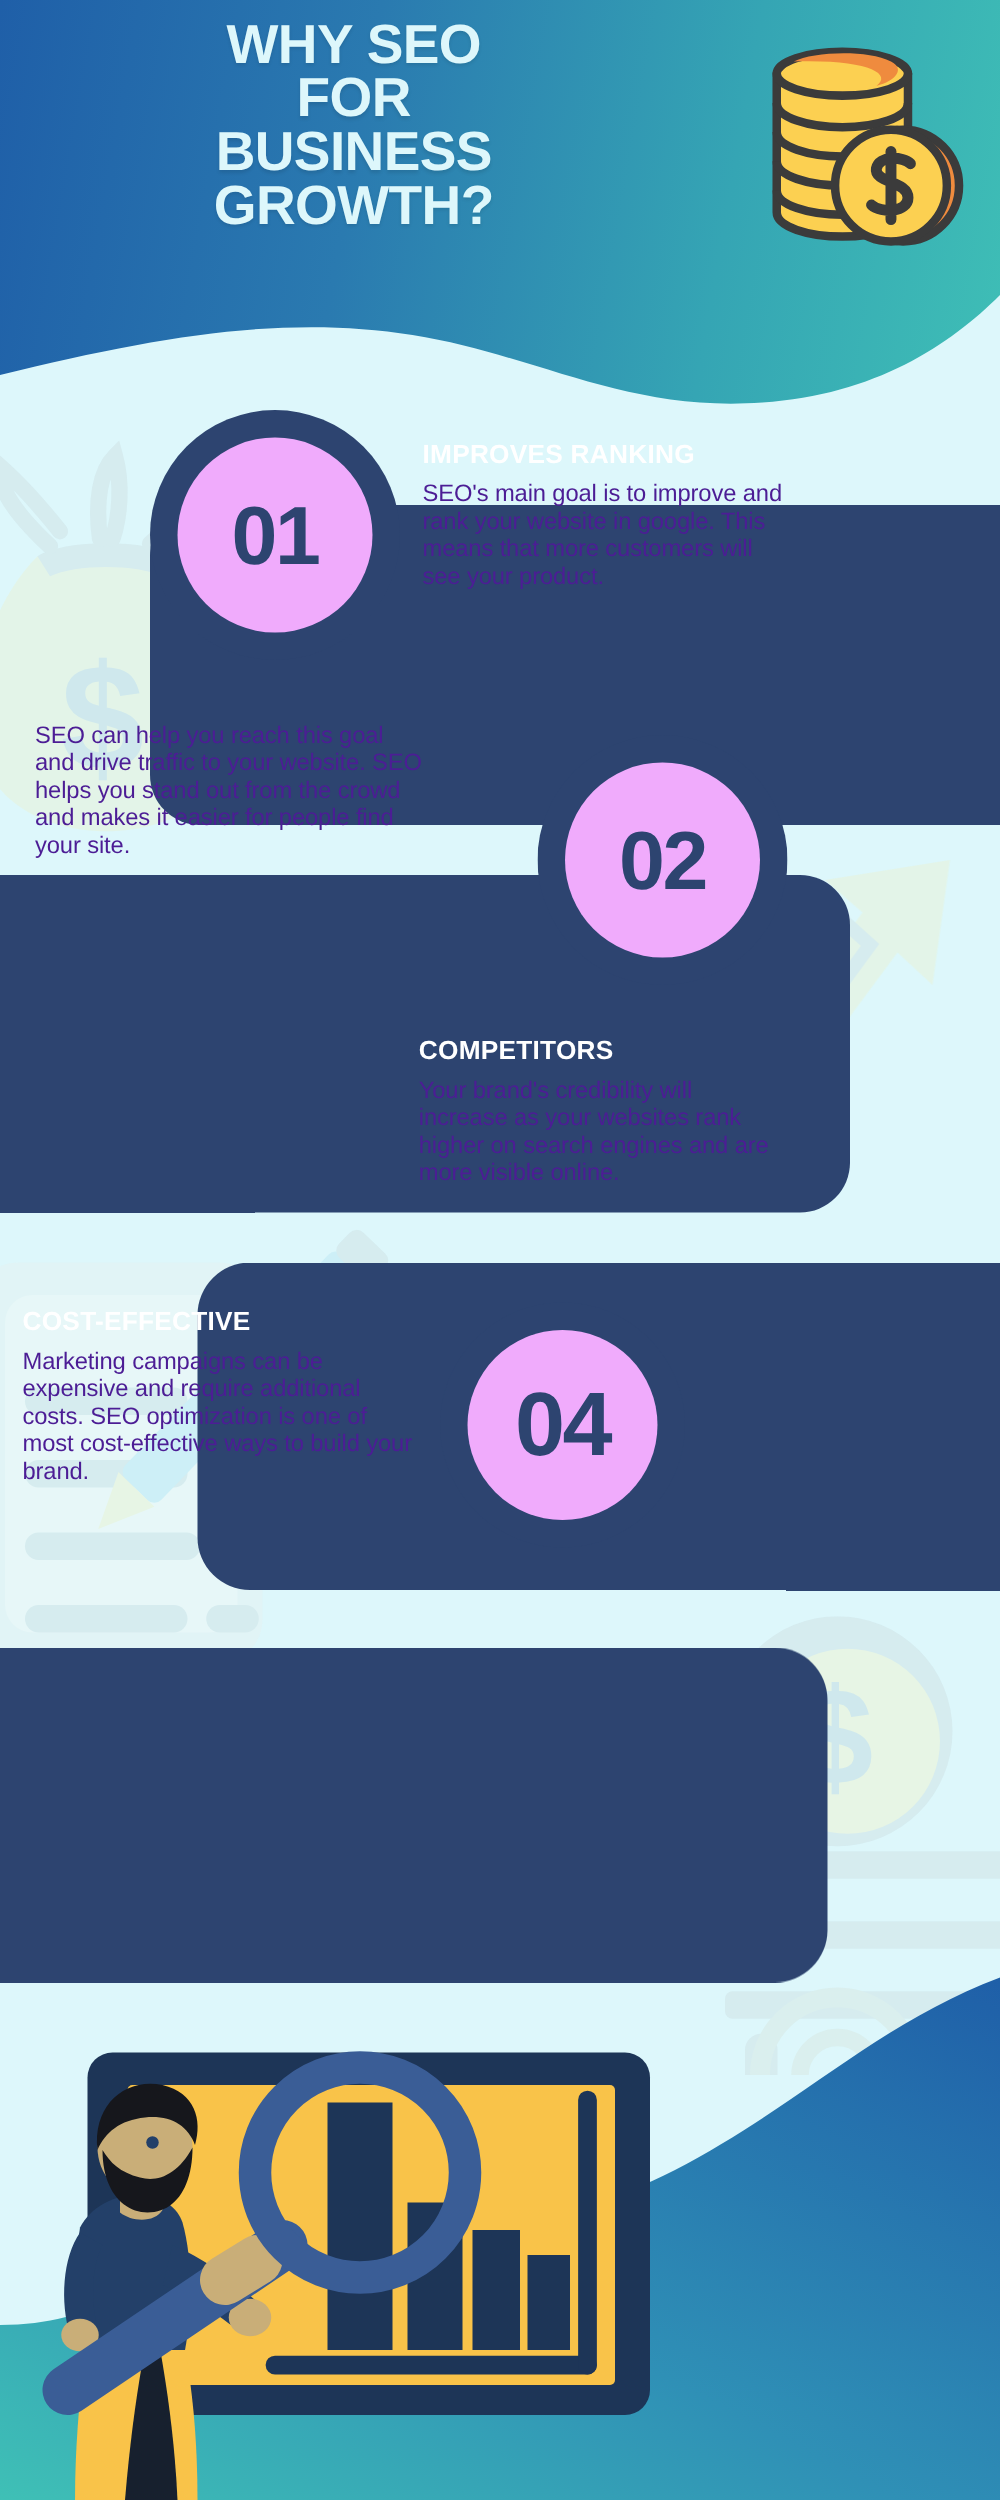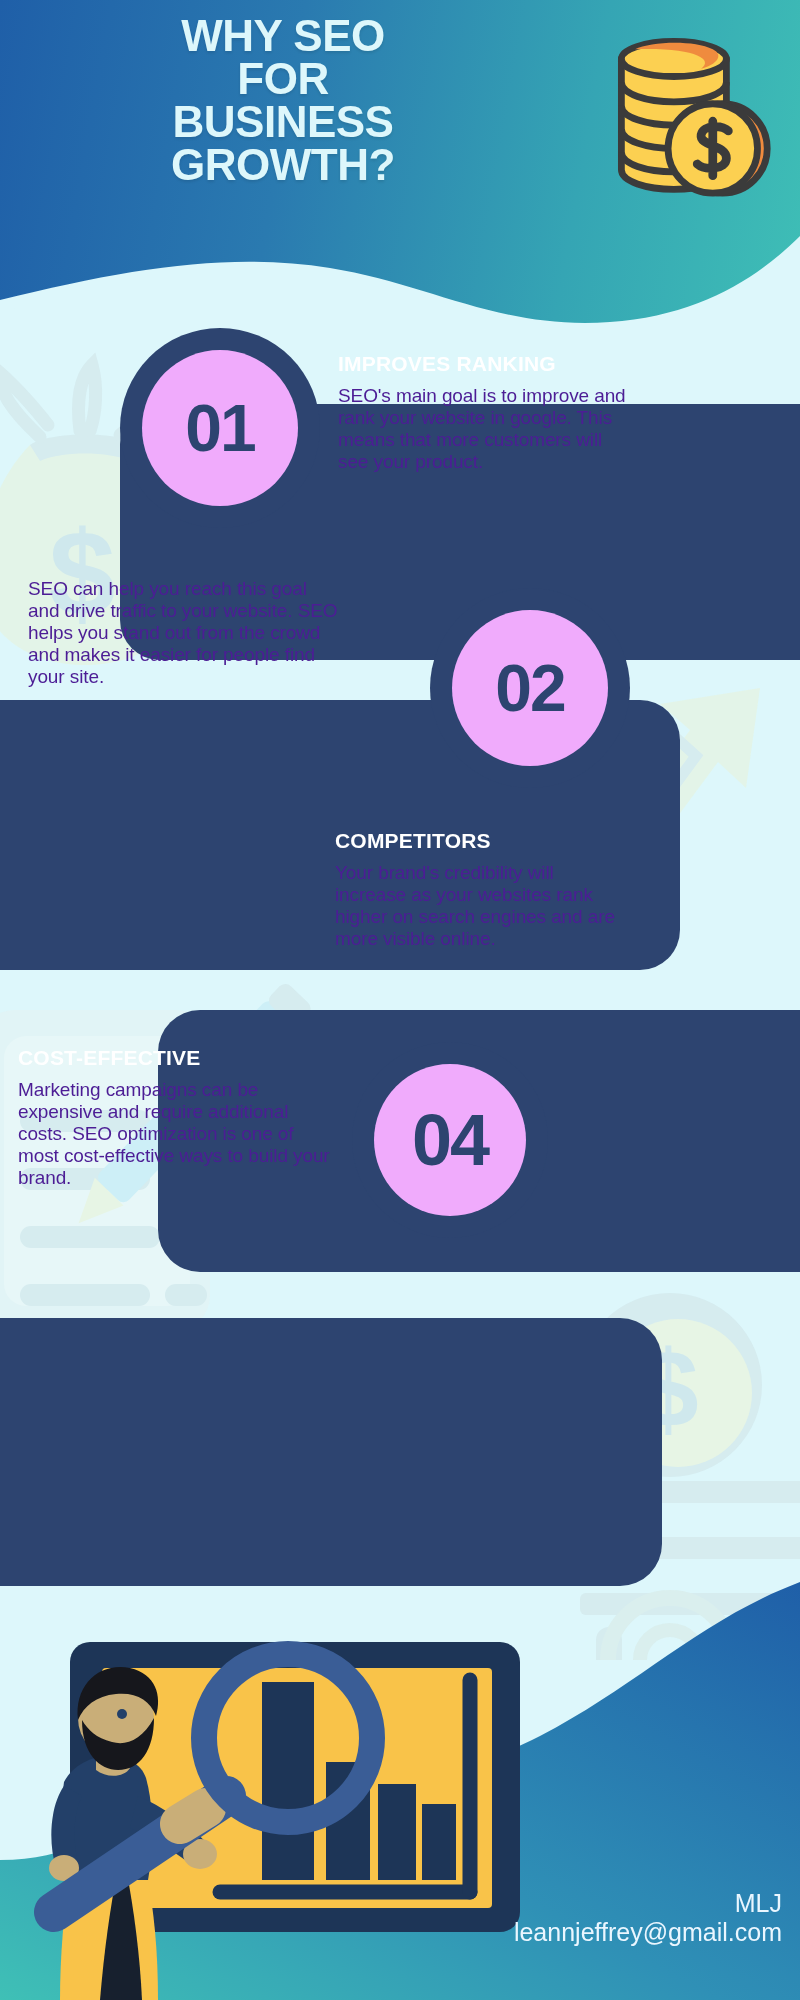--- a/index.html
+++ b/index.html
@@ -285,18 +285,14 @@
       <ellipse cx="170" cy="254" rx="17" ry="15" fill="#c9ae78"></ellipse>
     </g>
 
     <g>
       <path d="M24,312 L196,196" stroke="#3a5d96" stroke-width="40" stroke-linecap="round"></path>
       <path d="M150,224 L176,208" stroke="#c9ae78" stroke-width="40" stroke-linecap="round"></path>
       <circle cx="258" cy="138" r="84" fill="none" stroke="#3a5d96" stroke-width="26"></circle>
     </g>
   </svg>
 
-  <div class="footer-text">
-    <div class="footer-name">MLJ</div>
-    <div class="footer-mail">leannjeffrey@gmail.com</div>
-  </div>
 
 </div>
 
 </body></html>

